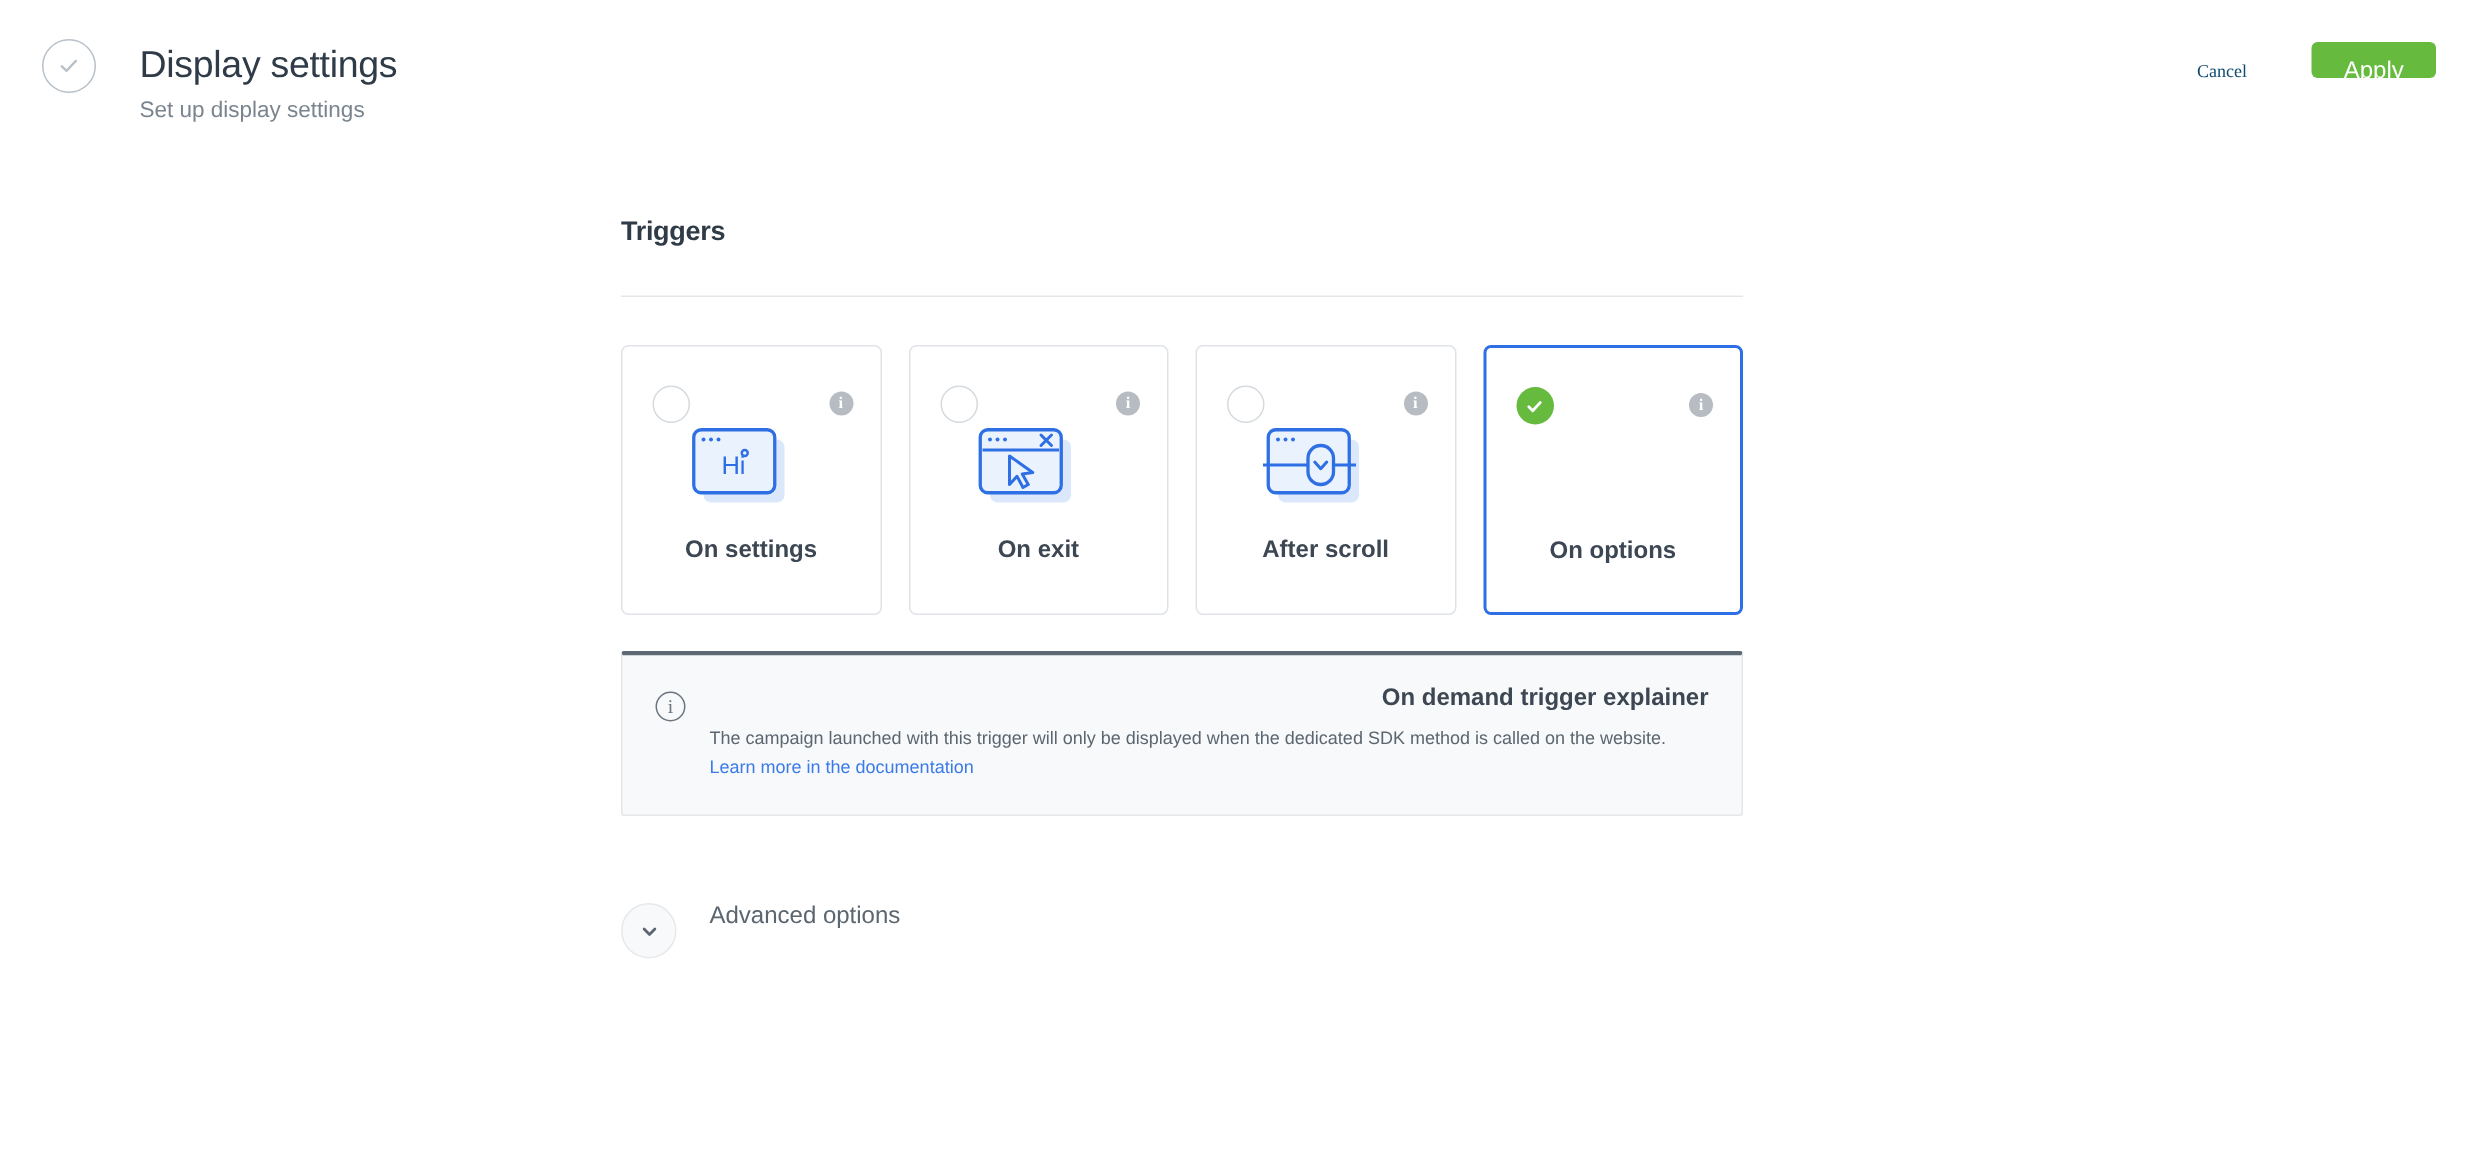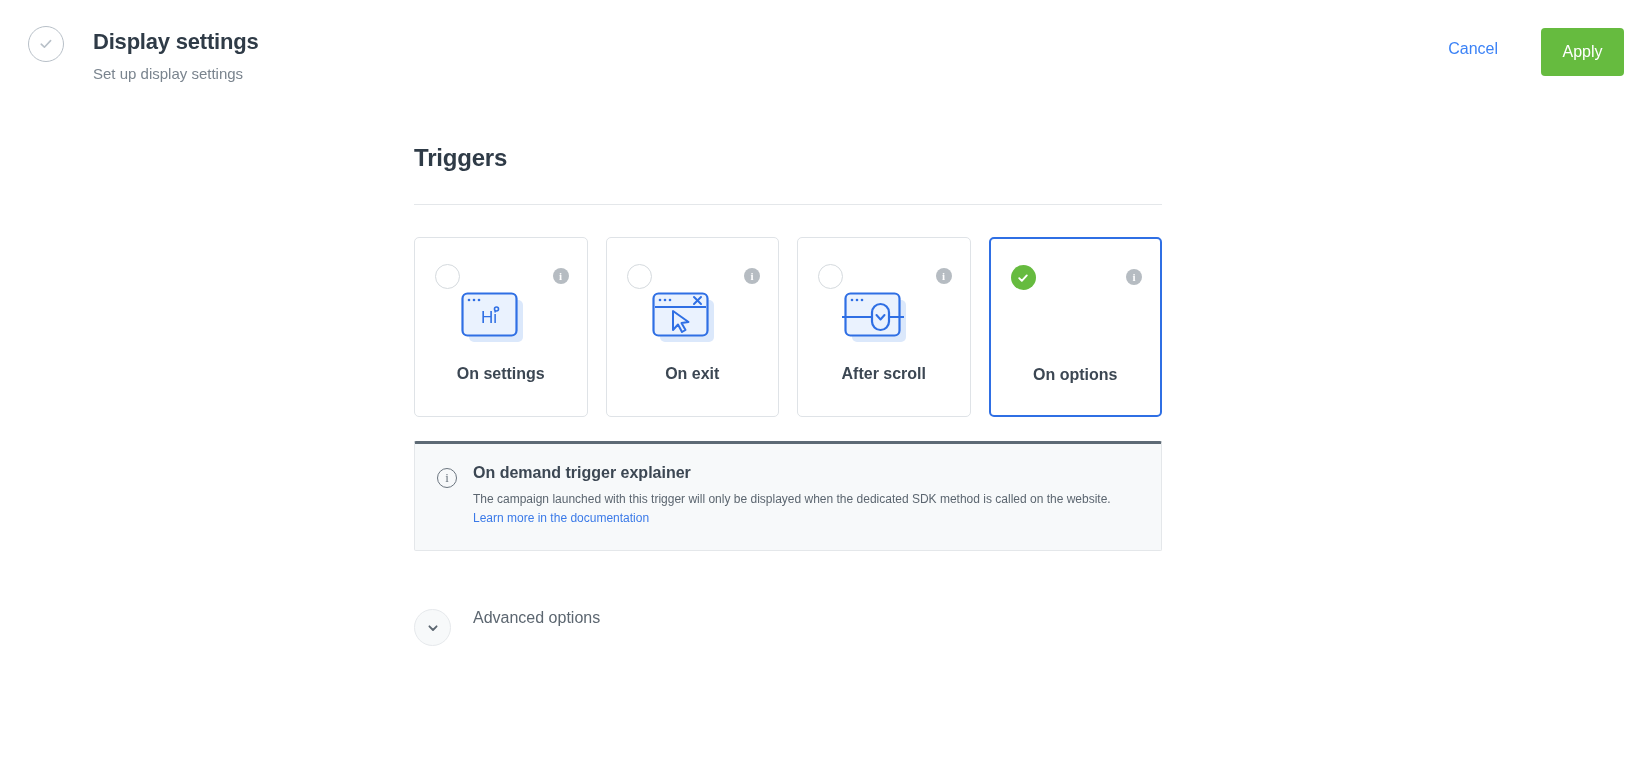--- a/index.html
+++ b/index.html
@@ -33,53 +33,53 @@
     display: flex;
     align-items: center;
     justify-content: center;
   }
   .header-check svg { display: block; }
 
   .header-title {
     position: absolute;
     left: 93px;
     top: 29px;
-    font-size: 22px;
-    font-weight: bold;
+    font-size: 25px;
+    font-weight: normal;
     letter-spacing: -0.2px;
     color: #2f3b47;
   }
 
   .header-subtitle {
     position: absolute;
     left: 93px;
     top: 65px;
     font-size: 15px;
     color: #7a848e;
   }
 
   .cancel-button {
     position: absolute;
     right: 144px;
     top: 36px;
-    font-size: 16px;
-    color: #3b82f6;
+    font-size: 12px;
+    color: #0c4a6e;
     background: none;
     border: none;
     cursor: pointer;
-    font-family: Liberation Sans, sans-serif;
+    font-family: Liberation Serif, serif;
     padding: 4px 6px;
   }
 
   .apply-button {
     position: absolute;
     right: 24px;
     top: 28px;
     width: 83px;
-    height: 48px;
+    height: 24px;
     background: #66bb3f;
     color: #ffffff;
     border: none;
     border-radius: 4px;
     font-size: 16px;
     font-family: inherit;
     cursor: pointer;
     line-height: 40px;
     text-align: center;
     padding: 0;
@@ -87,21 +87,21 @@
 
   
   .panel {
     position: absolute;
     left: 414px;
     top: 144px;
     width: 748px;
   }
 
   .section-title {
-    font-size: 24px;
+    font-size: 18px;
     font-weight: bold;
     color: #2f3b47;
     letter-spacing: -0.2px;
   }
 
   .section-desc {
     margin-top: 10px;
     font-size: 16px;
     color: #7a848e;
   }
@@ -216,20 +216,21 @@
     font-family: "Liberation Serif", serif;
     margin-top: 4px;
   }
 
   .banner-body { flex: 1 1 auto; }
 
   .banner-title {
     font-size: 16px;
     font-weight: bold;
     color: #3c4753;
+    text-align: right;
   }
 
   .banner-text {
     margin-top: 8px;
     font-size: 12px;
     line-height: 19px;
     color: #5c6670;
   }
 
   .banner-link {

